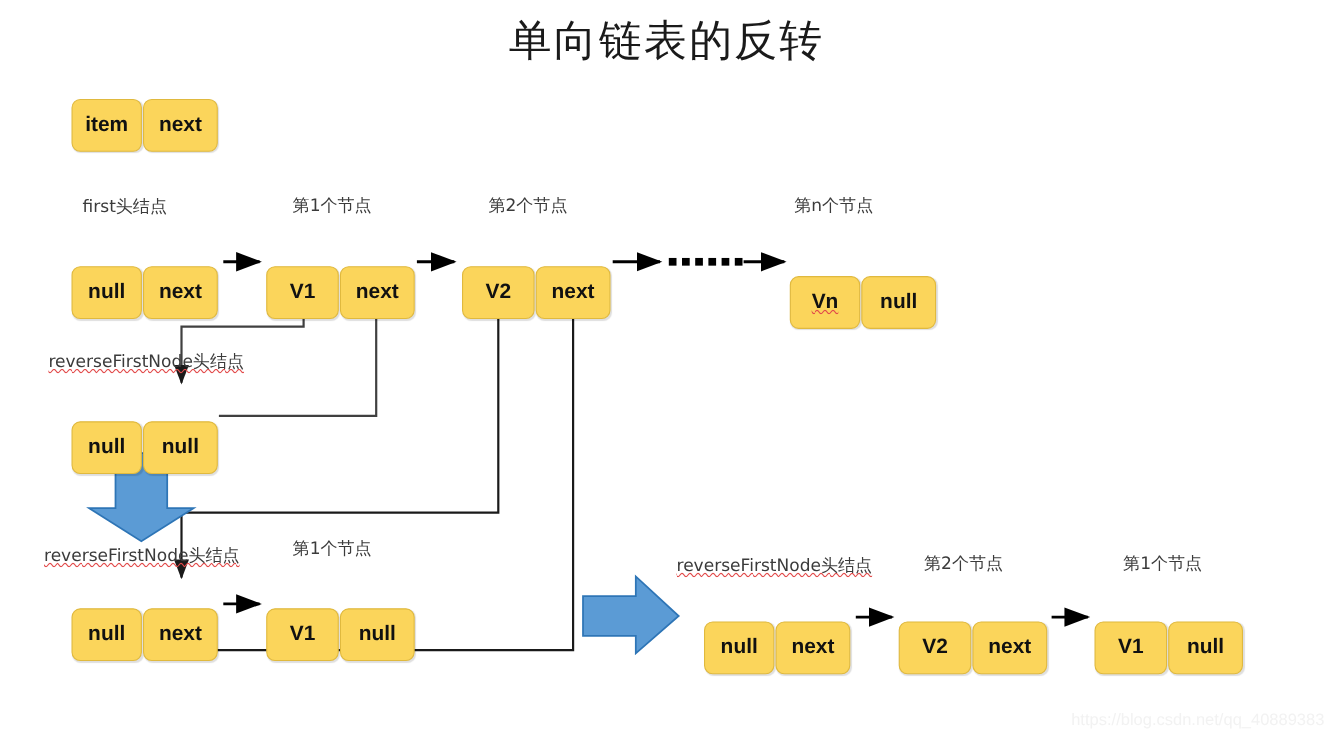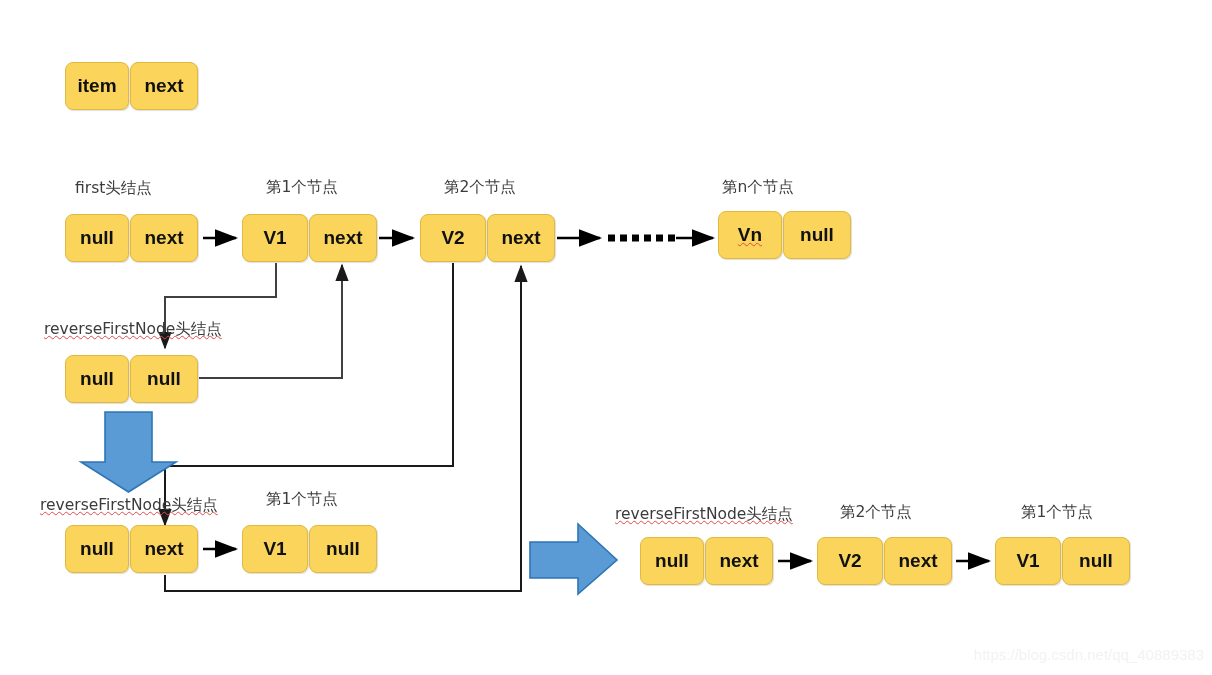--- a/index.html
+++ b/index.html
@@ -32,20 +32,21 @@
     text-align: center;
     font-size: 39px;
     font-weight: 400;
     color: #1a1a1a;
     font-family: "DejaVu Sans", "Liberation Sans", sans-serif;
     letter-spacing: 2px;
   }
   .node {
     position: absolute;
     display: flex;
+    margin-top: 28px;
   }
   .cell {
     box-sizing: border-box;
     background: #FBD55B;
     border: 1px solid #E0B93E;
     border-radius: 8px;
     display: flex;
     align-items: center;
     justify-content: center;
     font-size: 19px;
@@ -82,20 +83,21 @@
     color: #f2f2f2;
     font-family: "Liberation Sans", sans-serif;
     white-space: nowrap;
   }
 </style>
 </head>
 <body>
 
 <div id="canvas">
 
+  <div class="title">单向链表的反转</div>
 
   <svg id="svg-layer" viewBox="0 0 1212 675" xmlns="http://www.w3.org/2000/svg">
     <defs>
       <marker id="ah-black" markerWidth="10" markerHeight="10" refX="8.2" refY="3.4" orient="auto" markerUnits="strokeWidth">
         <path d="M0,0 L9,3.4 L0,6.8 z" fill="#000000"></path>
       </marker>
       <marker id="ah-gray" markerWidth="10" markerHeight="10" refX="8.2" refY="3.4" orient="auto" markerUnits="strokeWidth">
         <path d="M0,0 L9,3.4 L0,6.8 z" fill="#1a1a1a"></path>
       </marker>
     </defs>
@@ -154,21 +156,21 @@
   <div class="node" style="left:242px; top:214px;">
     <div class="cell left" style="width:66px;height:48px;">V1</div>
     <div class="cell" style="width:68px;height:48px;">next</div>
   </div>
 
   <div class="node" style="left:420px; top:214px;">
     <div class="cell left" style="width:66px;height:48px;">V2</div>
     <div class="cell" style="width:68px;height:48px;">next</div>
   </div>
 
-  <div class="node" style="left:718px; top:211px;">
+  <div class="node" style="left:718px; top:223px;">
     <div class="cell left spell" style="width:64px;height:48px;">Vn</div>
     <div class="cell" style="width:68px;height:48px;">null</div>
   </div>
 
   <div class="caption underlined" style="left:44px; top:319px;">reverseFirstNode头结点</div>
 
   <div class="node" style="left:65px; top:355px;">
     <div class="cell left" style="width:64px;height:48px;">null</div>
     <div class="cell" style="width:68px;height:48px;">null</div>
   </div>

